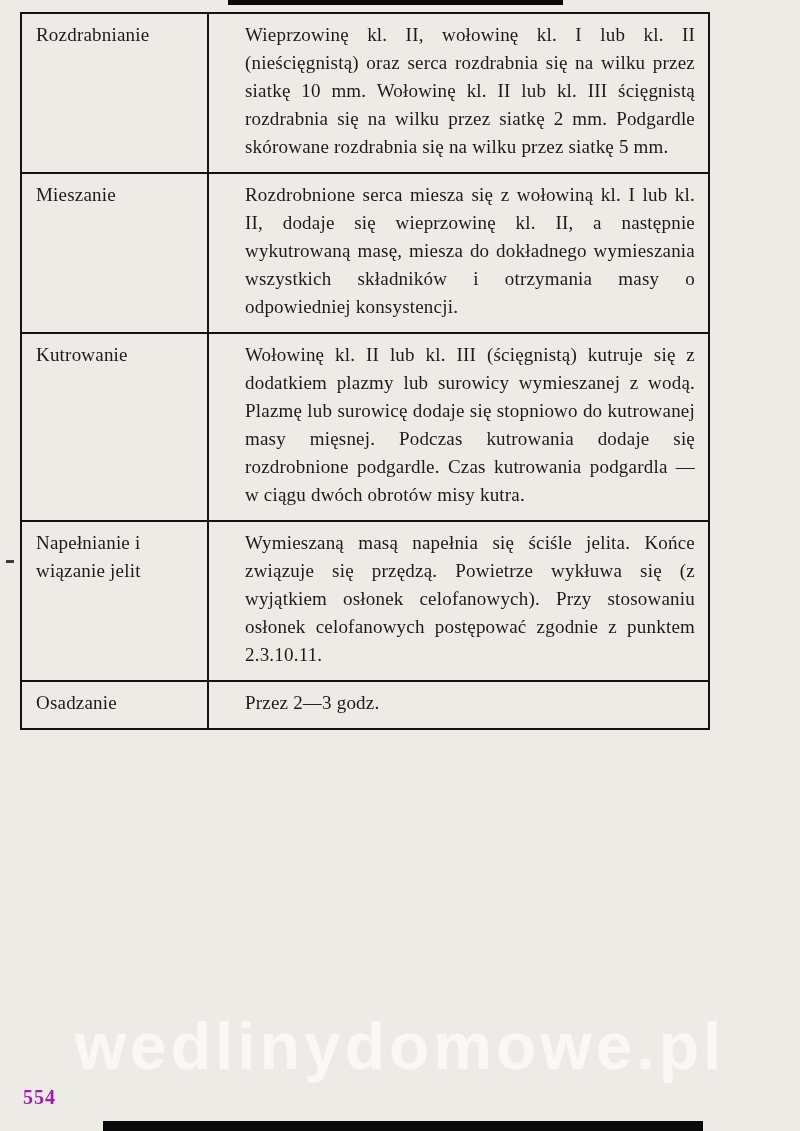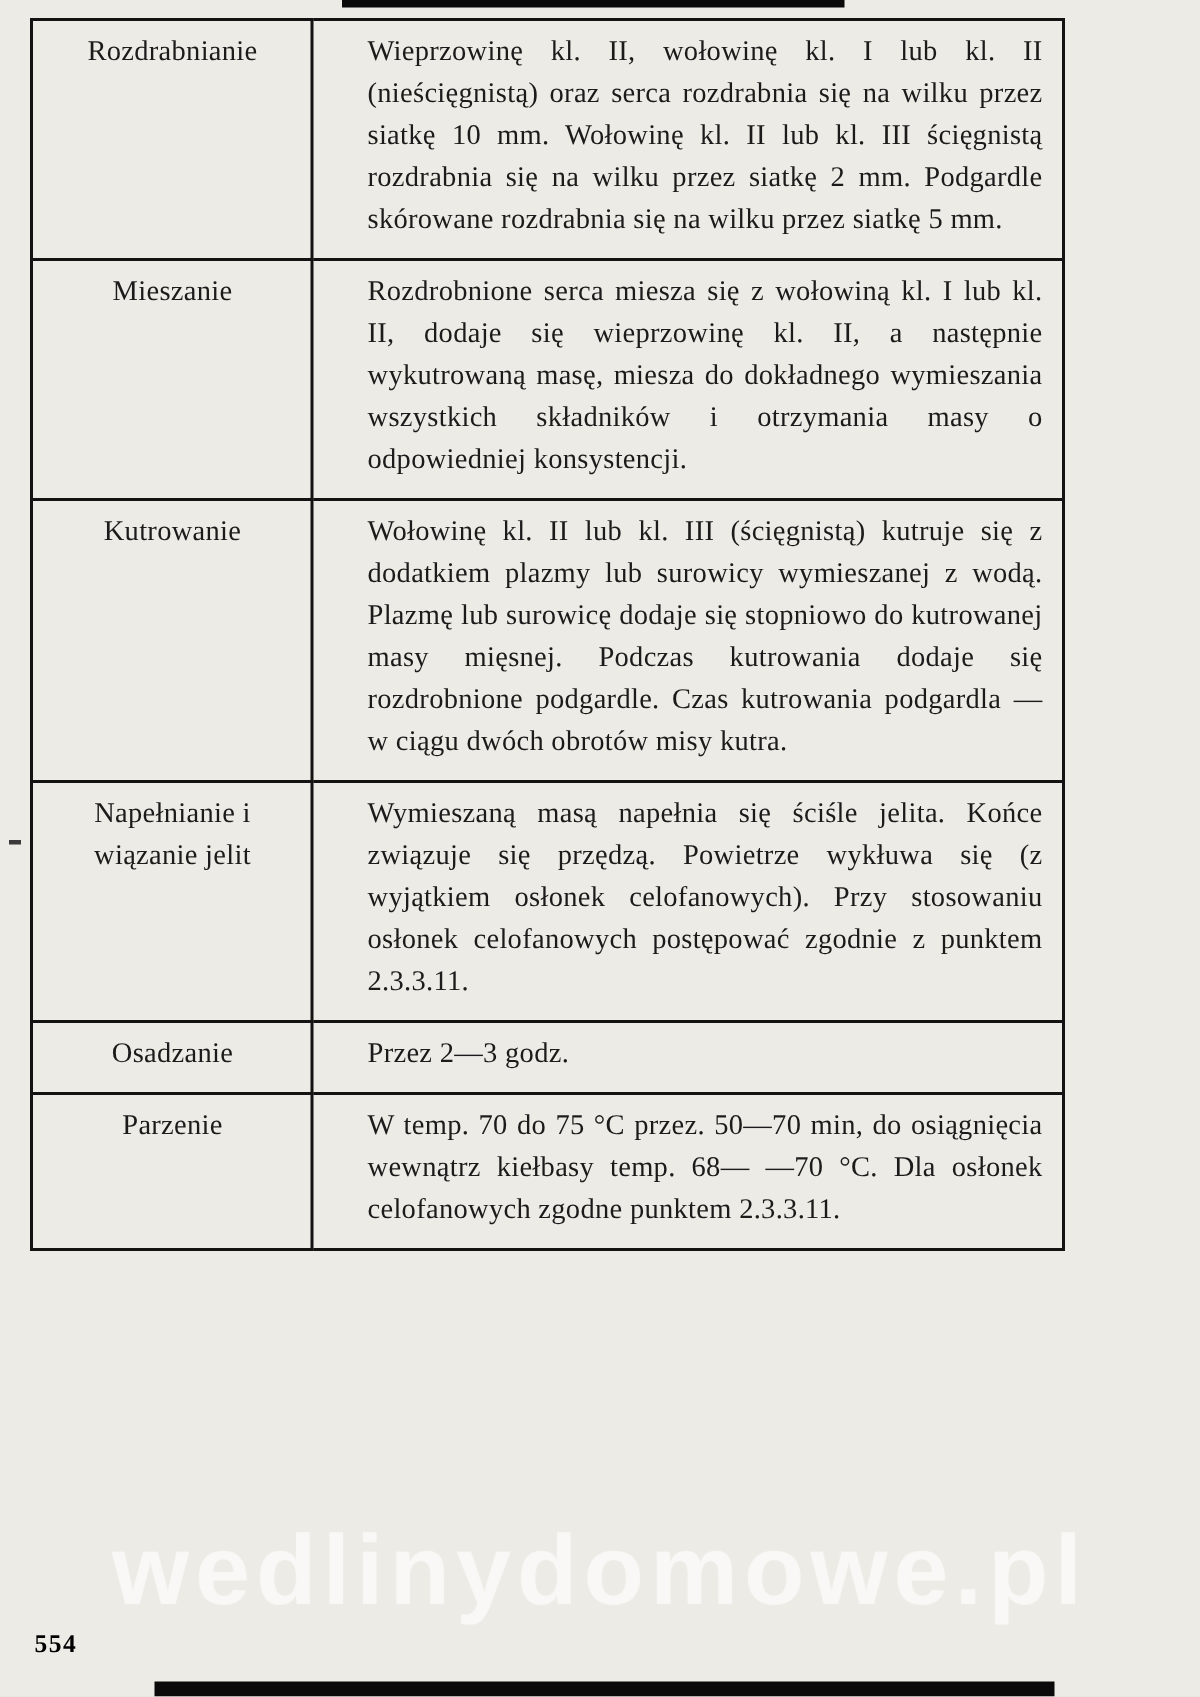--- a/index.html
+++ b/index.html
@@ -45,36 +45,36 @@
   .process-table td {
     border: 2.5px solid #131313;
     vertical-align: top;
     padding: 7px 13px 11px 14px;
     font-size: 19px;
     line-height: 28px;
     letter-spacing: 0.2px;
   }
   td.name-cell {
     width: 158px;
-    text-align: center;
+    text-align: left;
   }
   td.desc-cell {
     text-align: justify;
     padding-left: 36px;
   }
   td.desc-cell .desc-text {
     display: block;
   }
   .page-number {
     position: absolute;
     left: 23px; top: 1086px;
-    font-size: 17px;
+    font-size: 20px;
     font-weight: bold;
     letter-spacing: 1px;
-    color: #000000;
+    color: #a21caf;
   }
   .watermark {
     position: absolute;
     left: 50%;
     top: 1008px;
     transform: translateX(-50%);
     font-family: "Liberation Sans", "DejaVu Sans", sans-serif;
     font-size: 66px;
     font-weight: bold;
     letter-spacing: 4px;
@@ -108,33 +108,27 @@
       </tr>
       <tr>
         <td class="name-cell">Kutrowanie</td>
         <td class="desc-cell">
             <span class="desc-text">Wołowinę kl. II lub kl. III (ścięgnistą) kutruje się z dodatkiem plazmy lub surowicy wymieszanej z wodą. Plazmę lub surowicę dodaje się stopniowo do kutrowanej masy mięsnej. Podczas kutrowania dodaje się rozdrobnione podgardle. Czas kutrowania podgardla — w ciągu dwóch obrotów misy kutra.</span>
           </td>
       </tr>
       <tr>
         <td class="name-cell">Napełnianie i wiązanie jelit</td>
         <td class="desc-cell">
-            <span class="desc-text">Wymieszaną masą napełnia się ściśle jelita. Końce związuje się przędzą. Powietrze wykłuwa się (z wyjątkiem osłonek celofanowych). Przy stosowaniu osłonek celofanowych postępować zgodnie z punktem 2.3.3.11.</span>
+            <span class="desc-text">Wymieszaną masą napełnia się ściśle jelita. Końce związuje się przędzą. Powietrze wykłuwa się (z wyjątkiem osłonek celofanowych). Przy stosowaniu osłonek celofanowych postępować zgodnie z punktem 2.3.10.11.</span>
           </td>
       </tr>
       <tr>
         <td class="name-cell">Osadzanie</td>
         <td class="desc-cell">
             <span class="desc-text">Przez 2—3 godz.</span>
-          </td>
-      </tr>
-      <tr>
-        <td class="name-cell">Parzenie</td>
-        <td class="desc-cell">
-            <span class="desc-text">W temp. 70 do 75 °C przez. 50—70 min, do osiągnięcia wewnątrz kiełbasy temp. 68— —70 °C. Dla osłonek celofanowych zgodne punktem 2.3.3.11.</span>
           </td>
       </tr>
     </tbody>
   </table>
 
   <div class="watermark">wedlinydomowe.pl</div>
 
   <div class="page-number">554</div>
 
   <div class="artifact-bottom"></div>

